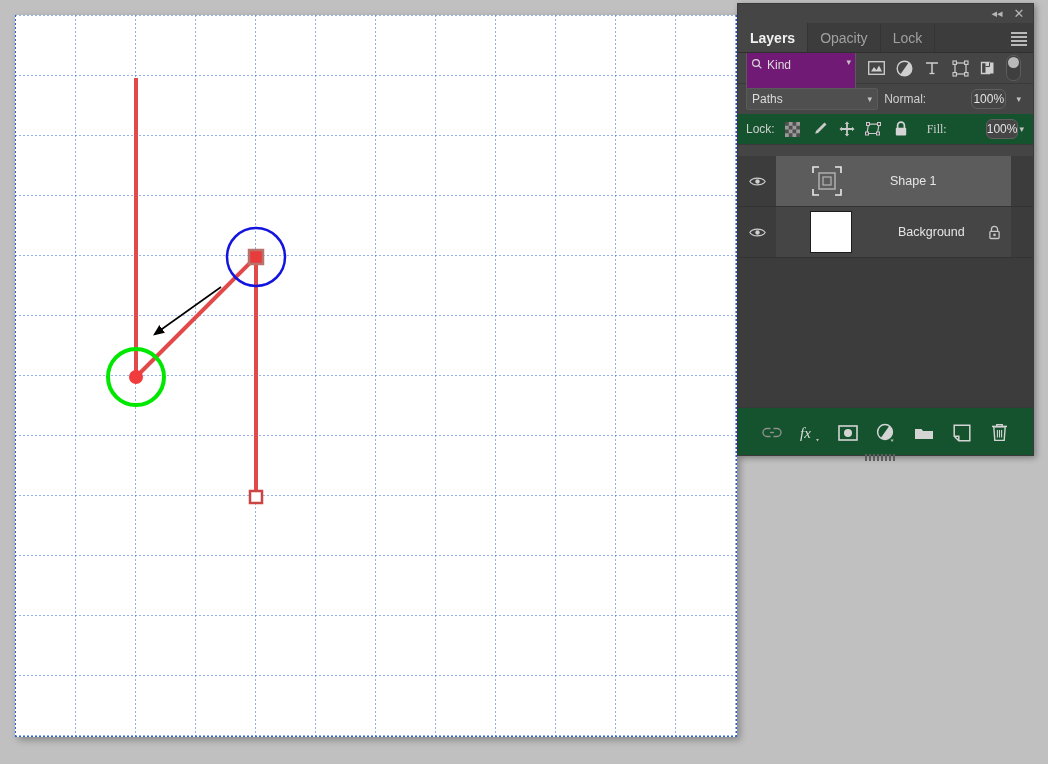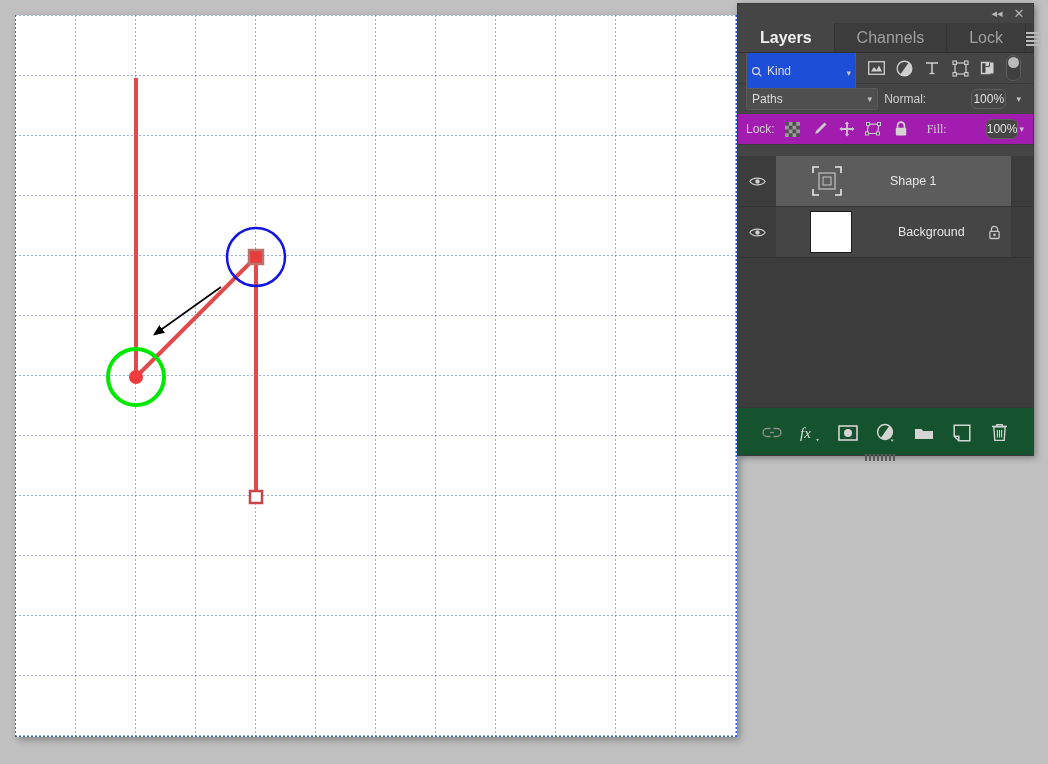--- a/index.html
+++ b/index.html
@@ -38,39 +38,39 @@
     color:#b6b6b6;font-size:11px;text-align:center;line-height:15px;cursor:pointer;
   }
   #collapse-btn{right:28px;}
   #close-btn{right:6px;font-size:13px;}
 
   .tabs-row{
     height:29px;background:#3c3c3c;display:flex;align-items:stretch;
     border-bottom:1px solid #2f2f2f;position:relative;
   }
   .tab{
-    padding:0 22px;display:flex;align-items:center;justify-content:center;
-    font-size:16px;color:#a0a0a0;cursor:pointer;
+    padding:0 12px;display:flex;align-items:center;justify-content:center;
+    font-size:14px;color:#a0a0a0;cursor:pointer;
     background:#3c3c3c;border-right:1px solid #343434;
   }
   .tab.active{background:#454545;color:#f0f0f0;font-weight:bold;}
   .tabs-spacer{flex:1;background:#3c3c3c;}
   #panel-menu-btn{
     width:28px;display:flex;align-items:center;justify-content:center;cursor:pointer;
   }
   .hamburger{display:block;width:16px;height:11px;}
   .hamburger i{display:block;height:2px;background:#b9b9b9;margin-bottom:2px;}
 
   .filter-row{
     height:30px;display:flex;align-items:center;padding:0 8px;gap:0;
     border-bottom:1px solid #3a3a3a;background:#454545;
   }
   .kind-select{
-    width:100px;height:20px;background:#1d4ed8;border:1px solid #5a5a5a;border-radius:2px;
-    display:flex;align-items:flex-end;gap:4px;padding:16px 4px;font-size:12px;color:#dcdcdc;cursor:pointer;
+    width:100px;height:20px;background:#701a75;border:1px solid #5a5a5a;border-radius:2px;
+    display:flex;align-items:flex-start;gap:4px;padding:16px 4px;font-size:12px;color:#dcdcdc;cursor:pointer;
   }
   .kind-select .lbl{flex:1;}
   .filter-icons{display:flex;align-items:center;gap:0;margin-left:6px;}
   .fic{width:28px;height:24px;display:flex;align-items:center;justify-content:center;cursor:pointer;}
   .toggle-pill{
     width:13px;height:24px;border-radius:7px;background:#3f3f3f;border:1px solid #5d5d5d;
     position:relative;margin-left:4px;cursor:pointer;
   }
   .toggle-pill::after{
     content:"";position:absolute;left:1px;top:1px;width:11px;height:11px;border-radius:50%;background:#b9b9b9;
@@ -86,21 +86,21 @@
   .blend-select .lbl{flex:1;}
   .caret{font-size:9px;color:#c4c4c4;line-height:1;}
   .fieldlabel{font-size:12px;color:#cfcfcf;white-space:nowrap;}
   .numfield{
     width:42px;height:18px;background:#454545;border:1px solid #5f5f5f;border-radius:6px;
     font-size:12px;color:#e3e3e3;display:flex;align-items:center;justify-content:center;cursor:text;margin-left:39px;
   }
   .stepper{width:16px;height:18px;display:flex;align-items:center;justify-content:center;cursor:pointer;}
 
   .lock-row{
-    height:30px;display:flex;align-items:center;padding:0 8px;gap:0;background:#a21caf;
+    height:30px;display:flex;align-items:center;padding:0 8px;gap:0;background:#14532d;
     border-bottom:1px solid #3a3a3a;
   }
   .lock-icons{display:flex;align-items:center;gap:3px;margin-left:6px;}
   .lic{width:24px;height:22px;display:flex;align-items:center;justify-content:center;cursor:pointer;}
 
   
   .layer-list{
     position:absolute;left:0;right:0;top:152px;bottom:45px;background:#3c3c3c;overflow:hidden;
   }
   .layer-row{
@@ -186,21 +186,21 @@
 
 <div id="layers-panel">
 
   <div class="panel-titlebar">
     <div class="tb-btn" id="collapse-btn">◂◂</div>
     <div class="tb-btn" id="close-btn">✕</div>
   </div>
 
   <div class="tabs-row">
     <div class="tab active">Layers</div>
-    <div class="tab">Channels</div>
+    <div class="tab">Opacity</div>
     <div class="tab">Lock</div>
     <div class="tabs-spacer"></div>
     <div id="panel-menu-btn">
       <span class="hamburger">
         <i></i>
           <i></i>
           <i></i>
           <i></i>
       </span>
     </div>

